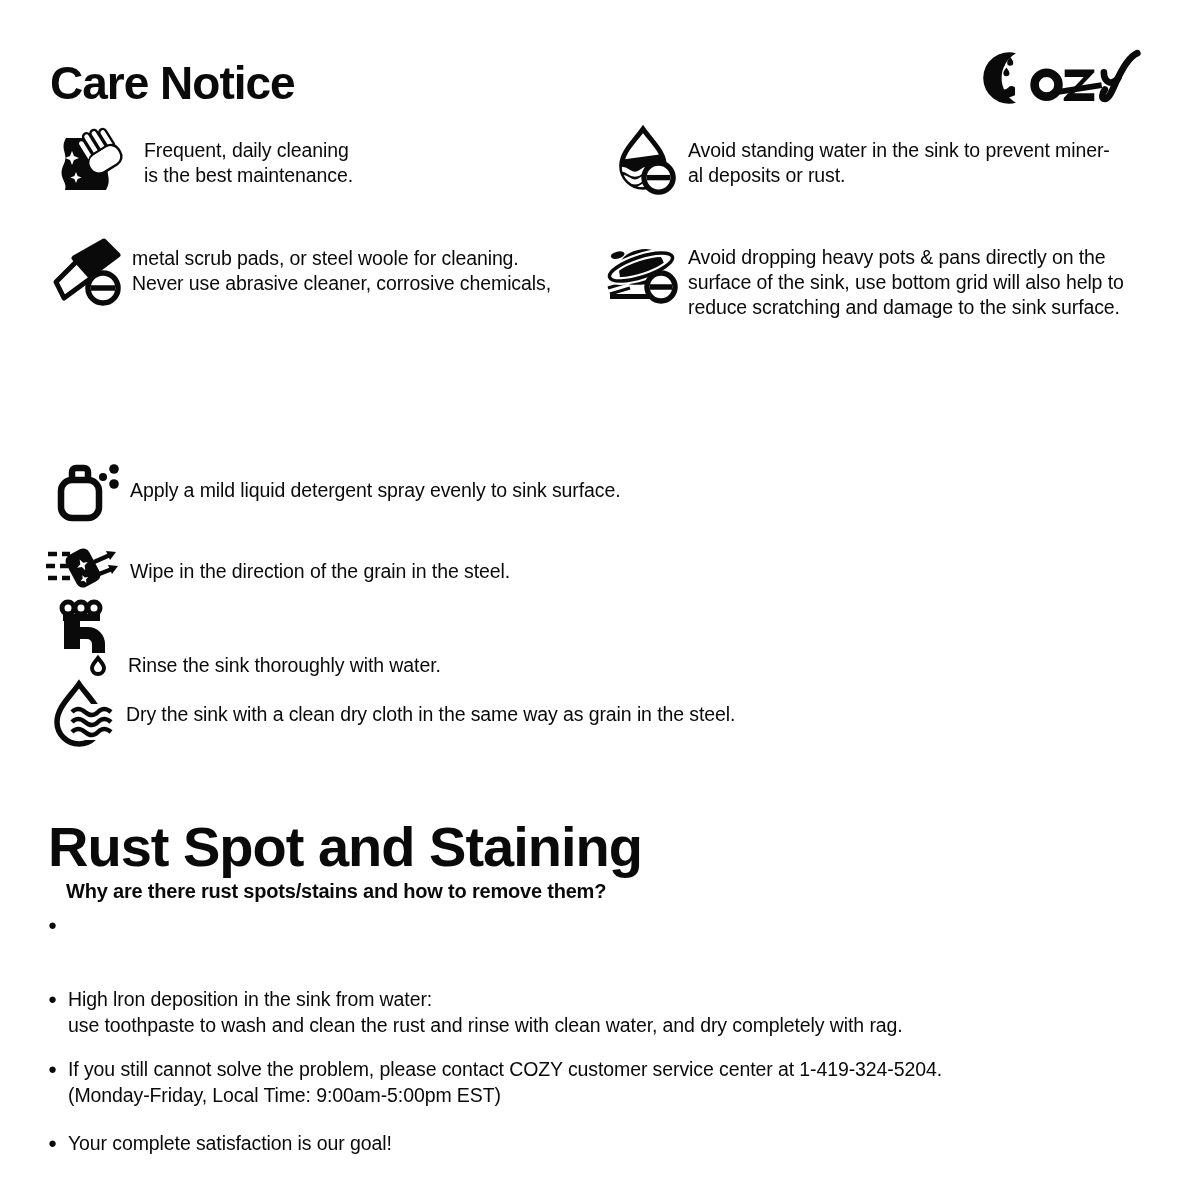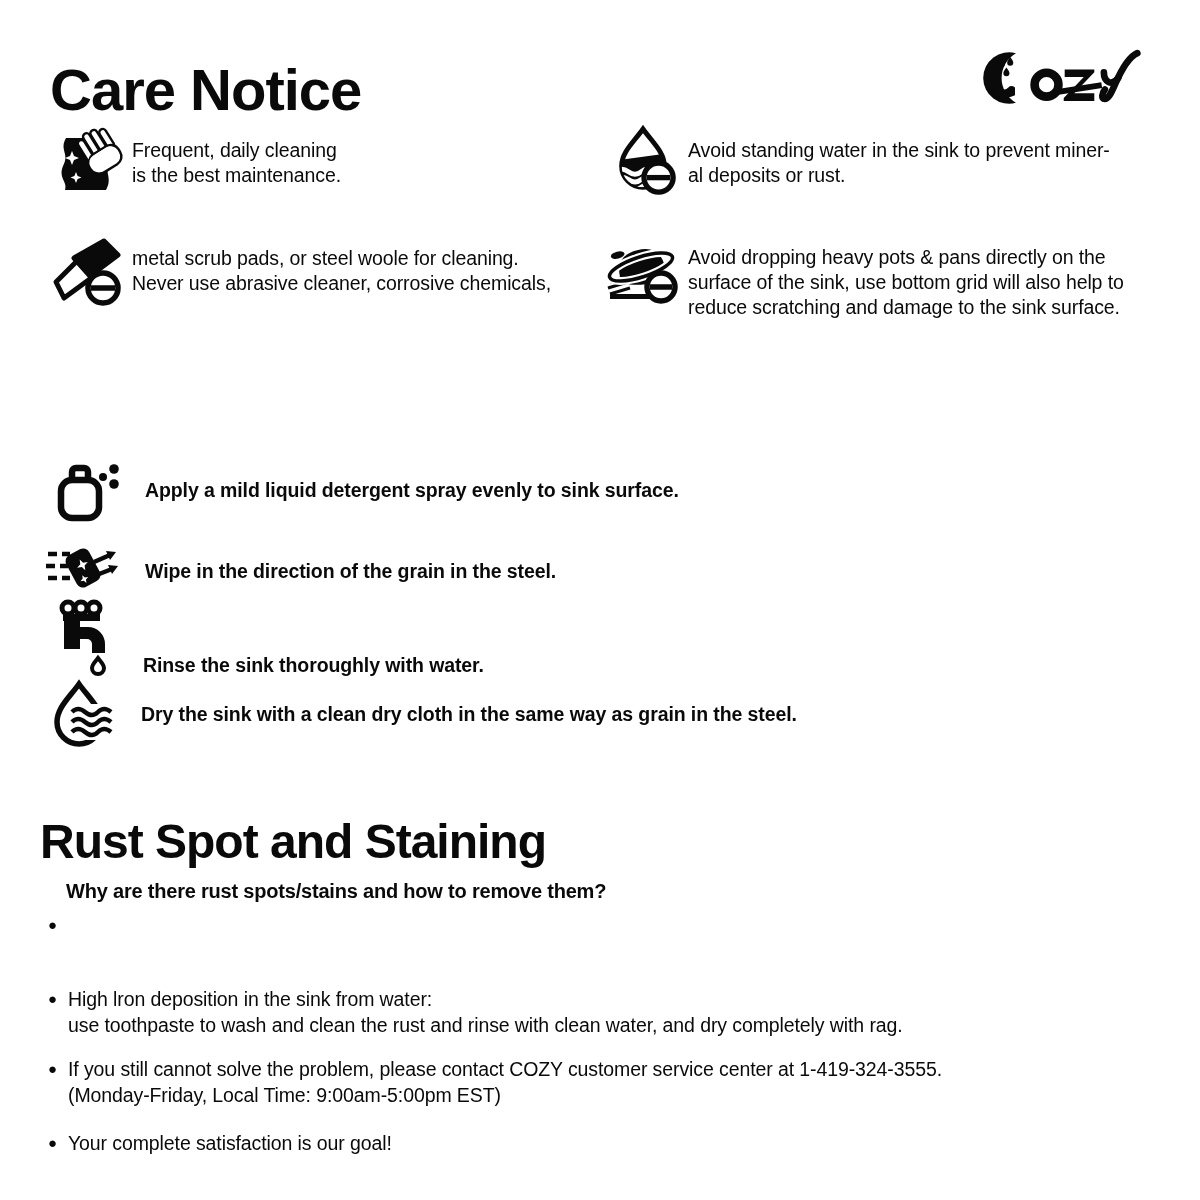--- a/index.html
+++ b/index.html
@@ -2,27 +2,27 @@
 <html><head>
 <meta charset="utf-8">
 <style>
   * { margin:0; padding:0; box-sizing:border-box; }
   html,body { background:#ffffff; }
   .page {
     position:relative; width:1200px; height:1200px; background:#ffffff;
     font-family:"Liberation Sans", sans-serif; color:#0a0a0a; overflow:hidden;
   }
   .h-title {
-    position:absolute; font-weight:700; font-size:58px; letter-spacing:-1px; color:#0a0a0a;
+    position:absolute; font-weight:700; font-size:46px; letter-spacing:-1px; color:#0a0a0a;
   }
   .logo-wrap { position:absolute; left:972px; top:46px; width:172px; height:64px; }
   .care-item { position:absolute; display:flex; align-items:flex-start; }
   .care-item .icon-box { flex:0 0 auto; }
   .body-text { font-size:19.5px; line-height:25px; color:#0a0a0a; letter-spacing:-0.1px; }
-  .step-row { position:absolute; display:flex; align-items:center; gap:23px;font-weight:bold; }
+  .step-row { position:absolute; display:flex; align-items:center; gap:8px; }
   .question { position:absolute; font-size:20px; font-weight:700; letter-spacing:-0.2px; }
   .bullet { position:absolute; display:flex; align-items:flex-start; }
   .bullet .dot { width:20px; font-size:15px; line-height:26px; flex:0 0 auto; }
   .bullet .b-text { font-size:19.5px; line-height:26px; letter-spacing:-0.1px; }
   svg { display:block; }
 </style>
 </head>
 <body>
 
 <div class="page">
@@ -59,21 +59,21 @@
         <g transform="translate(37,30) rotate(-32)">
           <rect x="0" y="-16" width="7" height="24" rx="3.5" fill="#fff" stroke="#0a0a0a" stroke-width="2.4"></rect>
           <rect x="8" y="-19" width="7" height="27" rx="3.5" fill="#fff" stroke="#0a0a0a" stroke-width="2.4"></rect>
           <rect x="16" y="-18" width="7" height="26" rx="3.5" fill="#fff" stroke="#0a0a0a" stroke-width="2.4"></rect>
           <rect x="24" y="-14" width="7" height="22" rx="3.5" fill="#fff" stroke="#0a0a0a" stroke-width="2.4"></rect>
           <rect x="-1" y="3" width="33" height="21" rx="9" fill="#fff" stroke="#0a0a0a" stroke-width="2.4"></rect>
           <rect x="-1" y="4" width="31" height="18" rx="8" fill="#fff"></rect>
         </g>
       </svg>
     </div>
-    <div class="body-text" style="padding:12px 0 0 8px;">
+    <div class="body-text" style="padding:12px 0 0 8px;margin-left:12px;">
       <div>Frequent, daily cleaning</div>
       <div>is the best maintenance.</div>
     </div>
   </div>
 
   <div class="care-item" style="left:608px; top:122px; width:560px;">
     <div class="icon-box">
       <svg width="70" height="84" viewBox="0 0 72 84">
         <defs>
             <clipPath id="dc1">
@@ -190,40 +190,40 @@
         <path d="M33,6 C23,20 11,30 11,44 A22,22 0 0 0 55,44 C55,30 43,20 33,6 Z" fill="none" stroke="#0a0a0a" stroke-width="5.5"></path>
         <rect x="40" y="26" width="34" height="36" fill="#fff"></rect>
         <path d="M26,34 q6,-6 13,0 t13,0 t13,0" fill="none" stroke="#0a0a0a" stroke-width="4.5"></path>
         <path d="M26,44 q6,-6 13,0 t13,0 t13,0" fill="none" stroke="#0a0a0a" stroke-width="4.5"></path>
         <path d="M26,54 q6,-6 13,0 t13,0 t13,0" fill="none" stroke="#0a0a0a" stroke-width="4.5"></path>
       </svg>
     </div>
     <div class="body-text">Dry the sink with a clean dry cloth in the same way as grain in the steel.</div>
   </div>
 
-  <div class="h-title" style="left:40px; top:814px; font-size:48px;">Rust Spot and Staining</div>
+  <div class="h-title" style="left:48px; top:814px; font-size:56px;">Rust Spot and Staining</div>
 
   <div class="question" style="left:66px; top:880px;">Why are there rust spots/stains and how to remove them?</div>
 
   <div class="bullet" style="left:48px; top:912px; width:1100px;">
     <div class="dot">●</div>
   </div>
 
   <div class="bullet" style="left:48px; top:986px; width:1100px;">
     <div class="dot">●</div>
     <div class="b-text">
       <div>High lron deposition in the sink from water:</div>
       <div>use toothpaste to wash and clean the rust and rinse with clean water, and dry completely with rag.</div>
     </div>
   </div>
 
   <div class="bullet" style="left:48px; top:1056px; width:1120px;">
     <div class="dot">●</div>
     <div class="b-text">
-      <div>If you still cannot solve the problem, please contact COZY customer service center at 1-419-324-3555.</div>
+      <div>If you still cannot solve the problem, please contact COZY customer service center at 1-419-324-5204.</div>
       <div>(Monday-Friday, Local Time: 9:00am-5:00pm EST)</div>
     </div>
   </div>
 
   <div class="bullet" style="left:48px; top:1130px; width:1100px;">
     <div class="dot">●</div>
     <div class="b-text">
       <div>Your complete satisfaction is our goal!</div>
     </div>
   </div>

